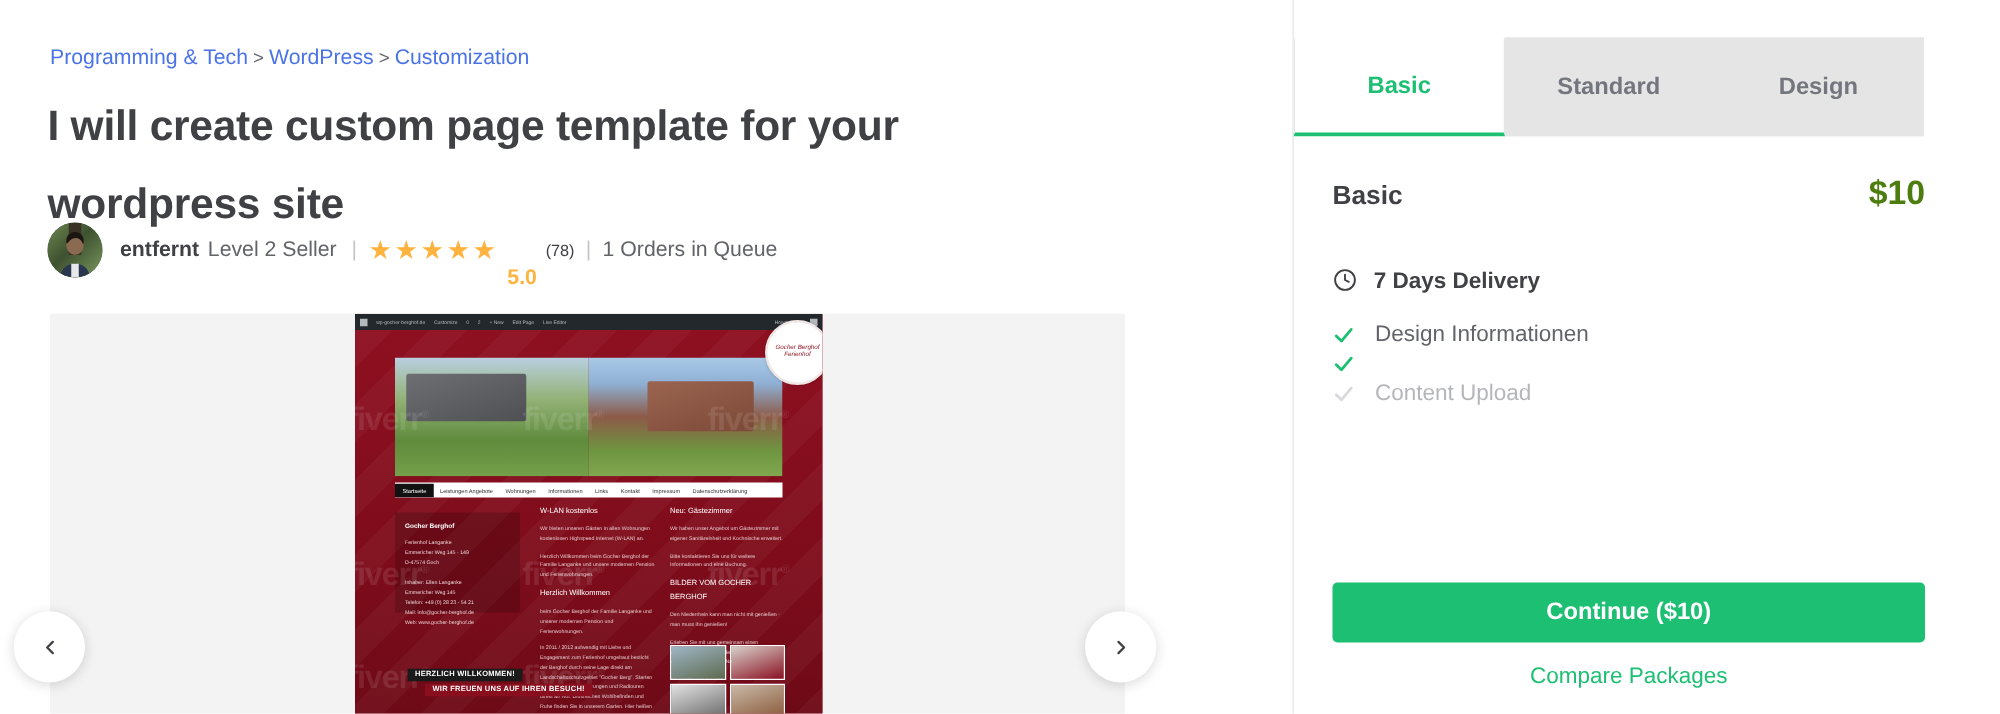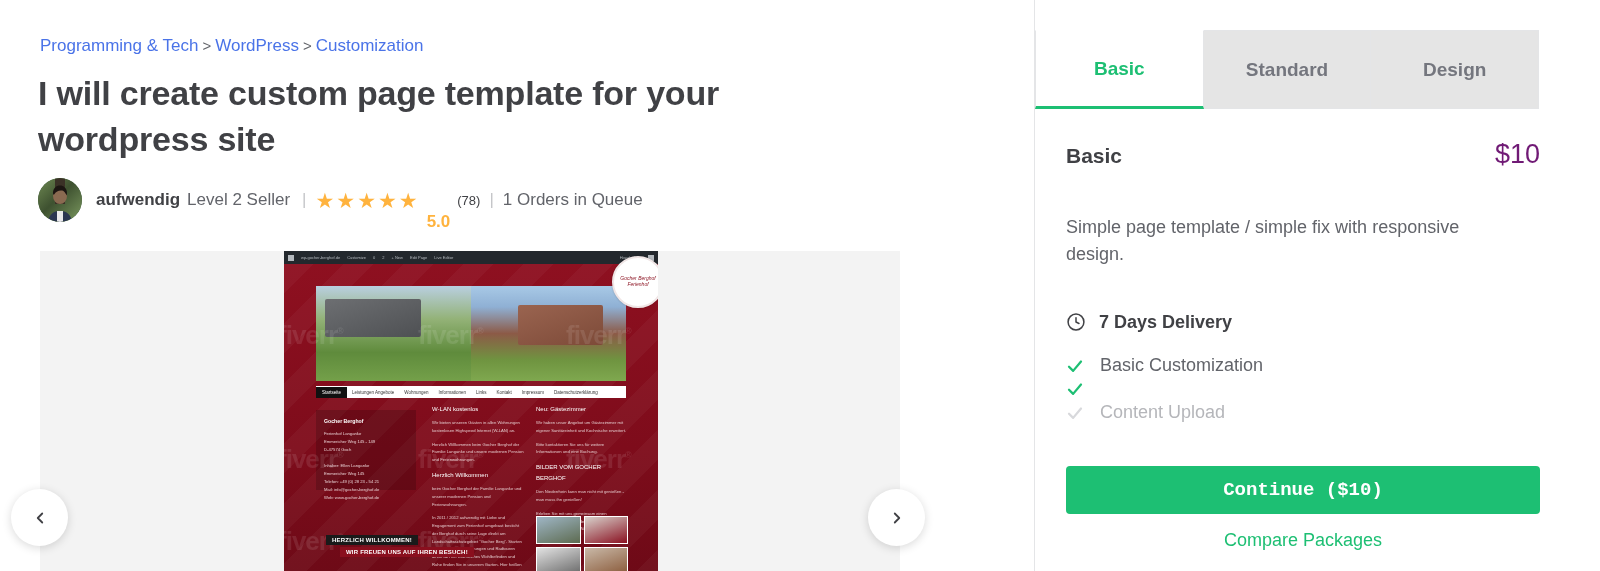--- a/index.html
+++ b/index.html
@@ -19,21 +19,21 @@
     font-size: 17px; line-height: 24px; color: #95979d;
     white-space: nowrap;
   }
   .breadcrumb a {
     color: #4a73e8; text-decoration: none;
   }
   .breadcrumb .sep { color: #62646a; margin: 0 4px; font-size: 15px; }
 
   .gig-title {
     position: absolute; left: 38px; top: 70px; width: 790px;
-    font-size: 34px; line-height: 46px; font-weight: 700;
+    font-size: 34px; line-height: 62px; font-weight: 700;
     color: #404145; letter-spacing: -0.2px;
   }
 
   .seller-row {
     position: absolute; left: 38px; top: 178px;
     display: flex; align-items: center; height: 44px;
     font-size: 17px; color: #62646a; white-space: nowrap;
   }
   .avatar {
     width: 44px; height: 44px; border-radius: 50%;
@@ -168,42 +168,42 @@
     cursor: pointer; user-select: none;
   }
   .tab:first-child { border-left: 1px solid #e4e5e7; }
   .tab.active {
     background: #fff; color: #1dbf73; border-bottom: 3px solid #1dbf73;
     border-top-color: #fff;
   }
   .pkg { position: absolute; left: 31px; top: 139px; width: 474px; }
   .pkg-head { display: flex; align-items: baseline; justify-content: space-between; }
   .pkg-name { font-size: 21px; font-weight: 700; color: #404145; }
-  .pkg-price { font-size: 27px; color: #701a75; font-weight: 400; }
+  .pkg-price { font-size: 27px; color: #4d7c0f; font-weight: 700; }
   .pkg-desc {
     margin-top: 44px; font-size: 18px; line-height: 27px; color: #62646a;
     max-width: 444px;
   }
   .delivery {
     display: flex; align-items: flex-start; margin-top: 44px;
     font-size: 18px; font-weight: 700; color: #404145;
   }
   .delivery .clock { margin-right: 13px; display: flex; }
   .features { margin-top: 18px; }
   .feature {
     display: flex; align-items: center; font-size: 18px; line-height: 29px;
     color: #62646a;
   }
   .feature.off { color: #b5b6ba; }
   .feature .chk { margin-right: 16px; display: flex; width: 18px; }
   .cta {
     position: absolute; left: 31px; top: 466px; width: 474px; height: 48px;
     background: #1dbf73; color: #fff; border: none; border-radius: 4px;
     font-size: 19px; font-weight: 700; cursor: pointer;
-    font-family: Liberation Mono, monospace;
+    font-family: Liberation Sans, sans-serif;
   }
   .compare {
     position: absolute; left: 31px; top: 530px; width: 474px; text-align: center;
     font-size: 18px; color: #1dbf73; cursor: pointer;
   }
 </style>
 </head>
 <body>
 
 <div class="page">
@@ -232,21 +232,21 @@
           <g clip-path="url(#avclip)">
             <rect width="44" height="44" fill="url(#bg)"></rect>
             <rect x="17" y="0" width="10" height="26" fill="#3a3126"></rect>
             <ellipse cx="22" cy="18" rx="7" ry="8" fill="#8a6a51"></ellipse>
             <path d="M15 15c0-5 3.5-7.5 7-7.5S29 10 29 15c0 1.5-.5 2.5-.5 2.5S27 13 24 12.5c-3-.5-6 1-7.5 3.5-.5 1-1.5 1-1.5-1z" fill="#1c1612"></path>
             <path d="M10 44c1-8 6-11 12-11s11 3 12 11z" fill="#2a3550"></path>
             <rect x="19" y="33" width="6" height="11" fill="#e8e8ea"></rect>
           </g>
         </svg>
       </div>
-      <span class="seller-name">aufwendig</span>
+      <span class="seller-name">entfernt</span>
       <span class="seller-level">Level 2 Seller</span>
       <span class="divider-pipe">|</span>
       <span class="stars">
         <span class="star">★</span>
         <span class="star">★</span>
         <span class="star">★</span>
         <span class="star">★</span>
         <span class="star">★</span>
       </span>
       <span class="rating-score">5.0</span>
@@ -362,40 +362,39 @@
       <div class="tab">Standard</div>
       <div class="tab">Design</div>
     </div>
 
     <div class="pkg">
       <div class="pkg-head">
         <span class="pkg-name">Basic</span>
         <span class="pkg-price">$10</span>
       </div>
 
-      <p class="pkg-desc">Simple page template / simple fix with responsive design.</p>
 
       <div class="delivery">
         <span class="clock">
           <svg width="20" height="20" viewBox="0 0 24 24" fill="none" stroke="#404145" stroke-width="1.8" stroke-linecap="round" stroke-linejoin="round">
             <circle cx="12" cy="12" r="9.5"></circle>
             <polyline points="12 6.8 12 12 15.6 13.8"></polyline>
           </svg>
         </span>
         <span>7 Days Delivery</span>
       </div>
 
       <div class="features">
         <div class="feature">
           <span class="chk">
             <svg width="18" height="18" viewBox="0 0 24 24" fill="none" stroke="#1dbf73" stroke-width="3" stroke-linecap="round" stroke-linejoin="round">
               <polyline points="4 13 9.5 18.5 20 6"></polyline>
             </svg>
           </span>
-          <span>Basic Customization</span>
+          <span>Design Informationen</span>
         </div>
         <div class="feature">
           <span class="chk">
             <svg width="18" height="18" viewBox="0 0 24 24" fill="none" stroke="#1dbf73" stroke-width="3" stroke-linecap="round" stroke-linejoin="round">
               <polyline points="4 13 9.5 18.5 20 6"></polyline>
             </svg>
           </span>
         </div>
         <div class="feature off">
           <span class="chk">

